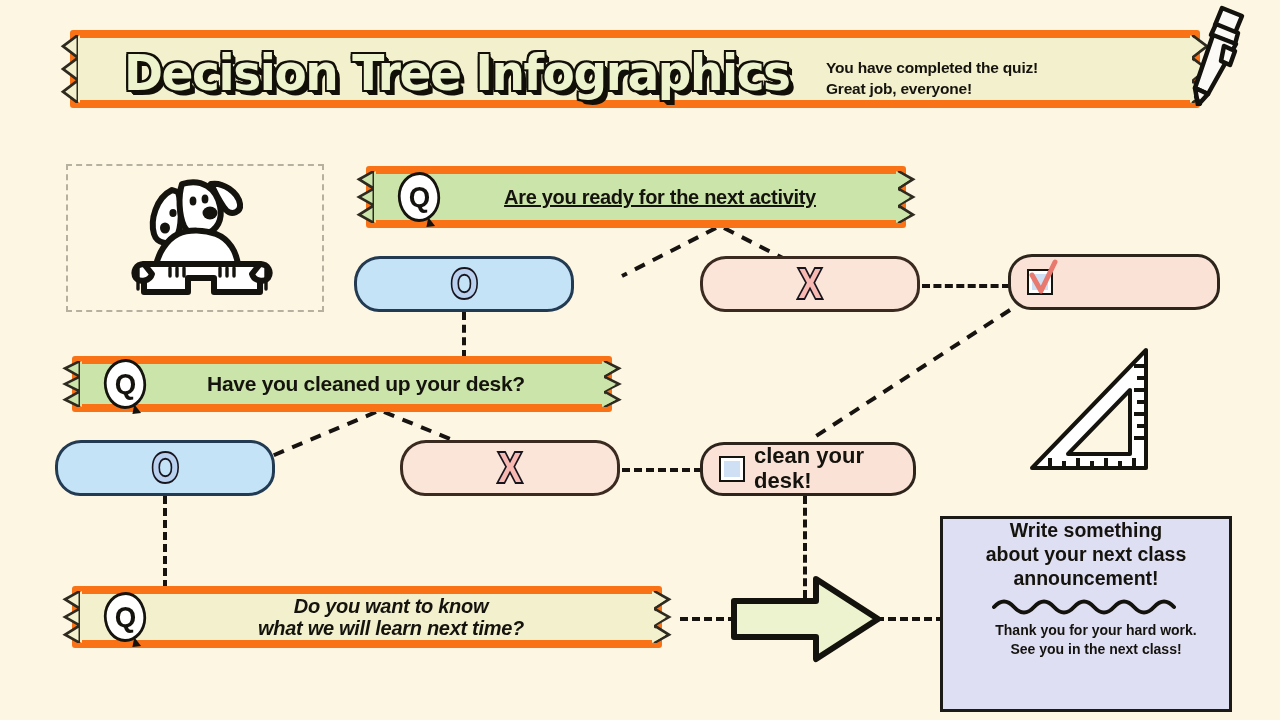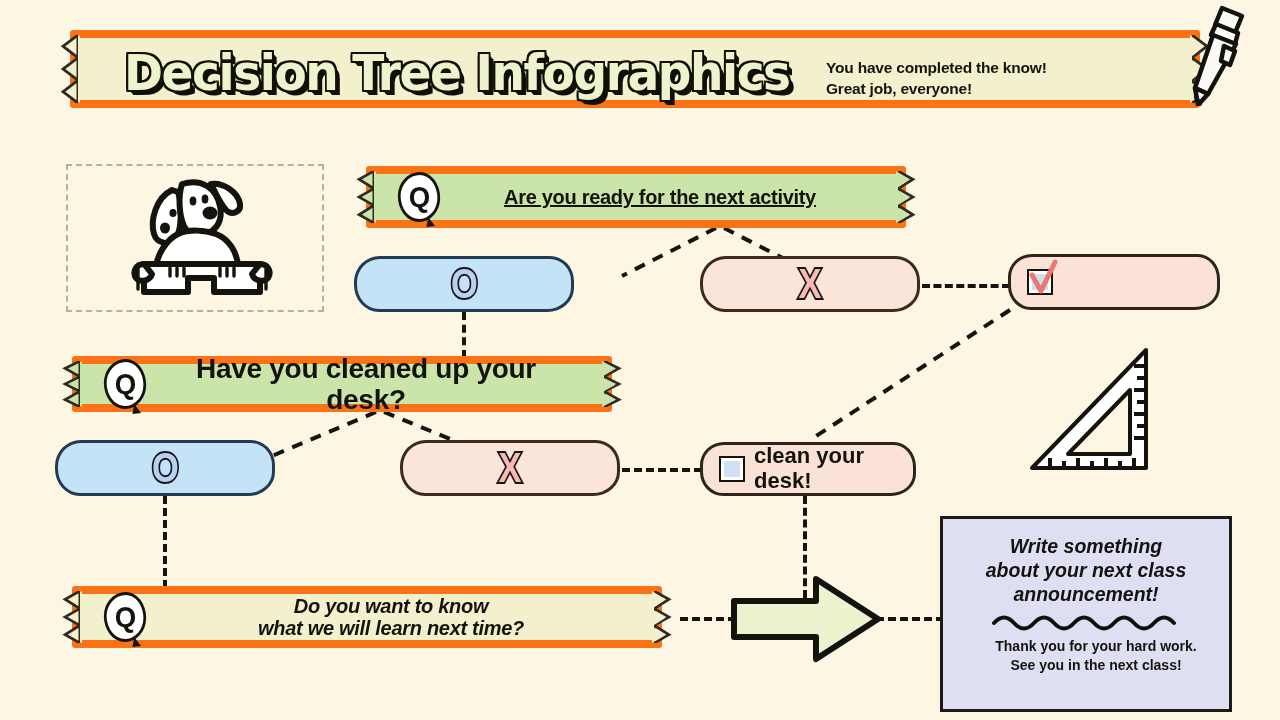--- a/index.html
+++ b/index.html
@@ -171,21 +171,21 @@
   }
 
   
   #note-card {
     left: 940px; top: 516px; width: 292px; height: 196px;
     background: #dfdff3;
     border: 3px solid #1b1a16;
   }
   .note-title {
     text-align: center; font-weight: 700; font-size: 19.5px;
-    color: #15130e; line-height: 1.22; padding-top: 16px; white-space: pre-line; font-style: italic;
+    color: #15130e; line-height: 1.22; white-space: pre-line;
   }
   .note-sub {
     text-align: center; font-weight: 700; font-size: 14px;
     color: #15130e; line-height: 1.3; white-space: pre-line; margin-left: 20px;
   }
   .squiggle { display: block; margin: 6px auto 5px; }
 </style>
 </head>
 <body>
 
@@ -199,21 +199,21 @@
     </div>
     <div class="banner-notch-r">
       <svg viewBox="0 0 24 78" preserveAspectRatio="none">
         <polygon points="0,0 15,13 0,26 15,39 0,52 15,65 0,78" fill="#f3f0cd" stroke="#2e2a20" stroke-width="3"></polygon>
       </svg>
     </div>
     <div class="abs" style="left:46px; top:11px;">
       <div class="title">Decision Tree Infographics</div>
     </div>
     <div class="abs" style="left:748px; top:20px;">
-      <div class="subtitle">You have completed the know!
+      <div class="subtitle">You have completed the quiz!
 Great job, everyone!</div>
     </div>
   </div>
 
   <div class="abs" style="left:1178px; top:2px; width:76px; height:104px;">
     <svg viewBox="0 0 76 104" width="76" height="104">
       <g stroke="#14120d" stroke-width="4.5" fill="#fbfaf6" stroke-linejoin="round" stroke-linecap="round">
         <path d="M44 6 L64 14 L57 31 L37 23 Z"></path>
         <path d="M38 22 L60 31 L57 42 L33 33 Z"></path>
         <path d="M35 33 L58 42 L30 92 L17 86 Z"></path>
@@ -307,21 +307,21 @@
       <svg viewBox="0 0 24 56" preserveAspectRatio="none">
         <polygon points="24,0 9,9 24,19 9,28 24,37 9,47 24,56" fill="#cbe4aa" stroke="#2e2a20" stroke-width="3"></polygon>
       </svg>
     </div>
     <div class="banner-notch-r">
       <svg viewBox="0 0 24 56" preserveAspectRatio="none">
         <polygon points="0,0 15,9 0,19 15,28 0,37 15,47 0,56" fill="#cbe4aa" stroke="#2e2a20" stroke-width="3"></polygon>
       </svg>
     </div>
     <div class="q-bubble">Q</div>
-    <div class="banner-text" style="font-size:28px;">Have you cleaned up your desk?</div>
+    <div class="banner-text" style="font-size:21px;">Have you cleaned up your desk?</div>
   </div>
 
   <svg class="abs" style="left:270px; top:412px; width:240px; height:48px;">
     <path d="M106 0 L2 44" stroke="#161310" stroke-width="4" stroke-dasharray="11 9" fill="none"></path>
     <path d="M114 0 L222 44" stroke="#161310" stroke-width="4" stroke-dasharray="11 9" fill="none"></path>
   </svg>
 
   <div class="chip chip-o" style="left:55px; top:440px; width:220px; height:56px;">
     <span class="chip-glyph glyph-o">O</span>
   </div>

